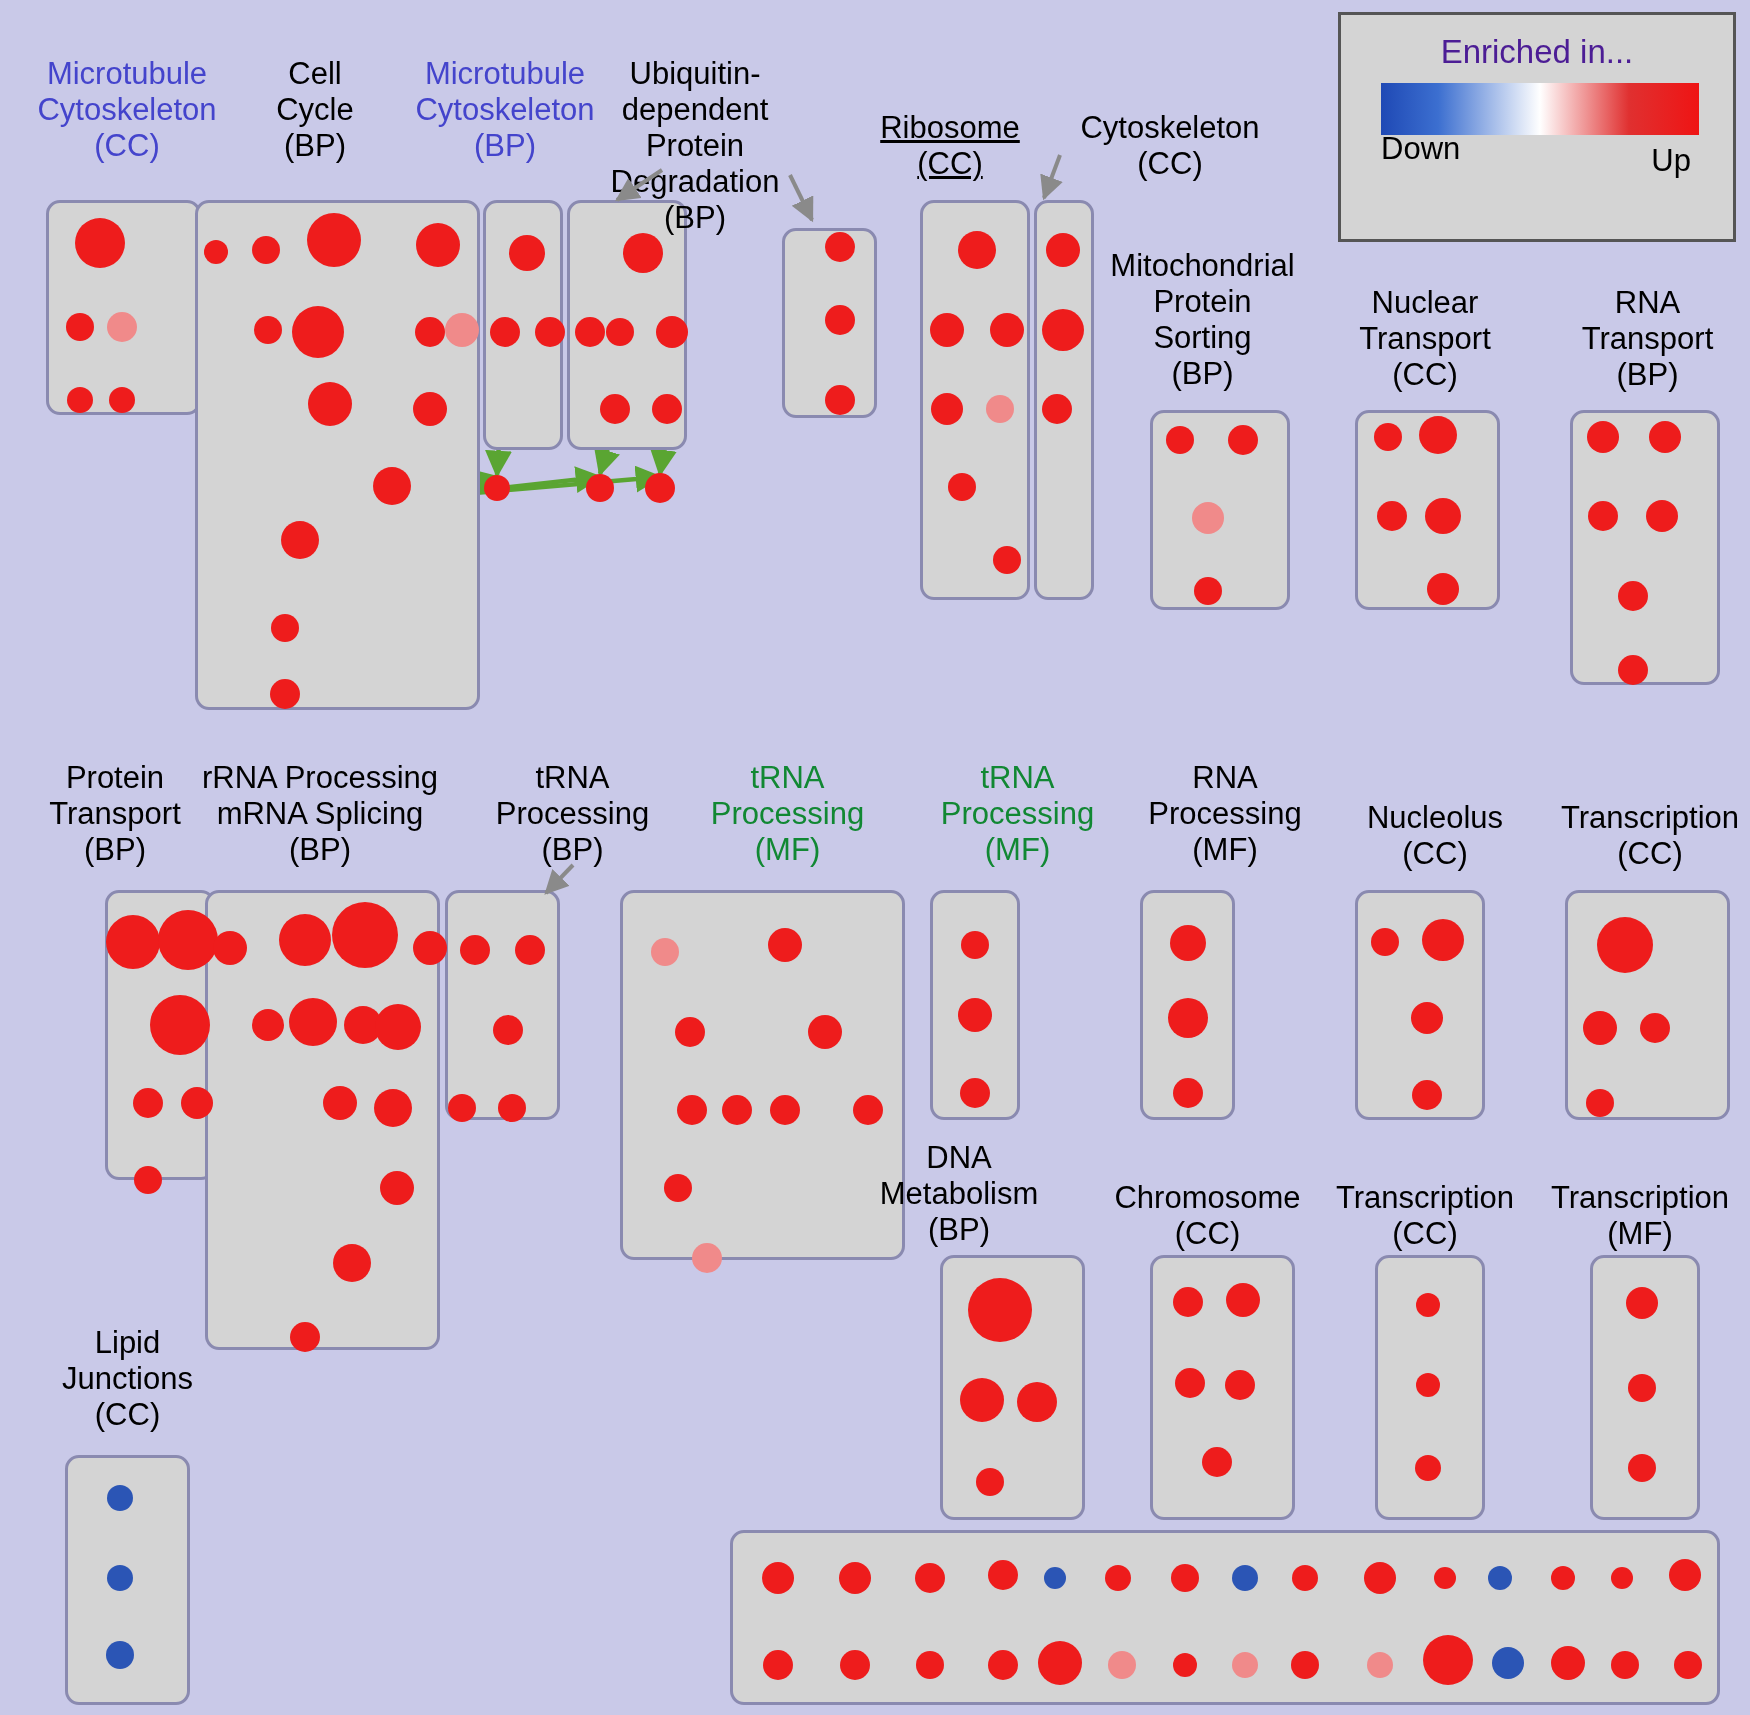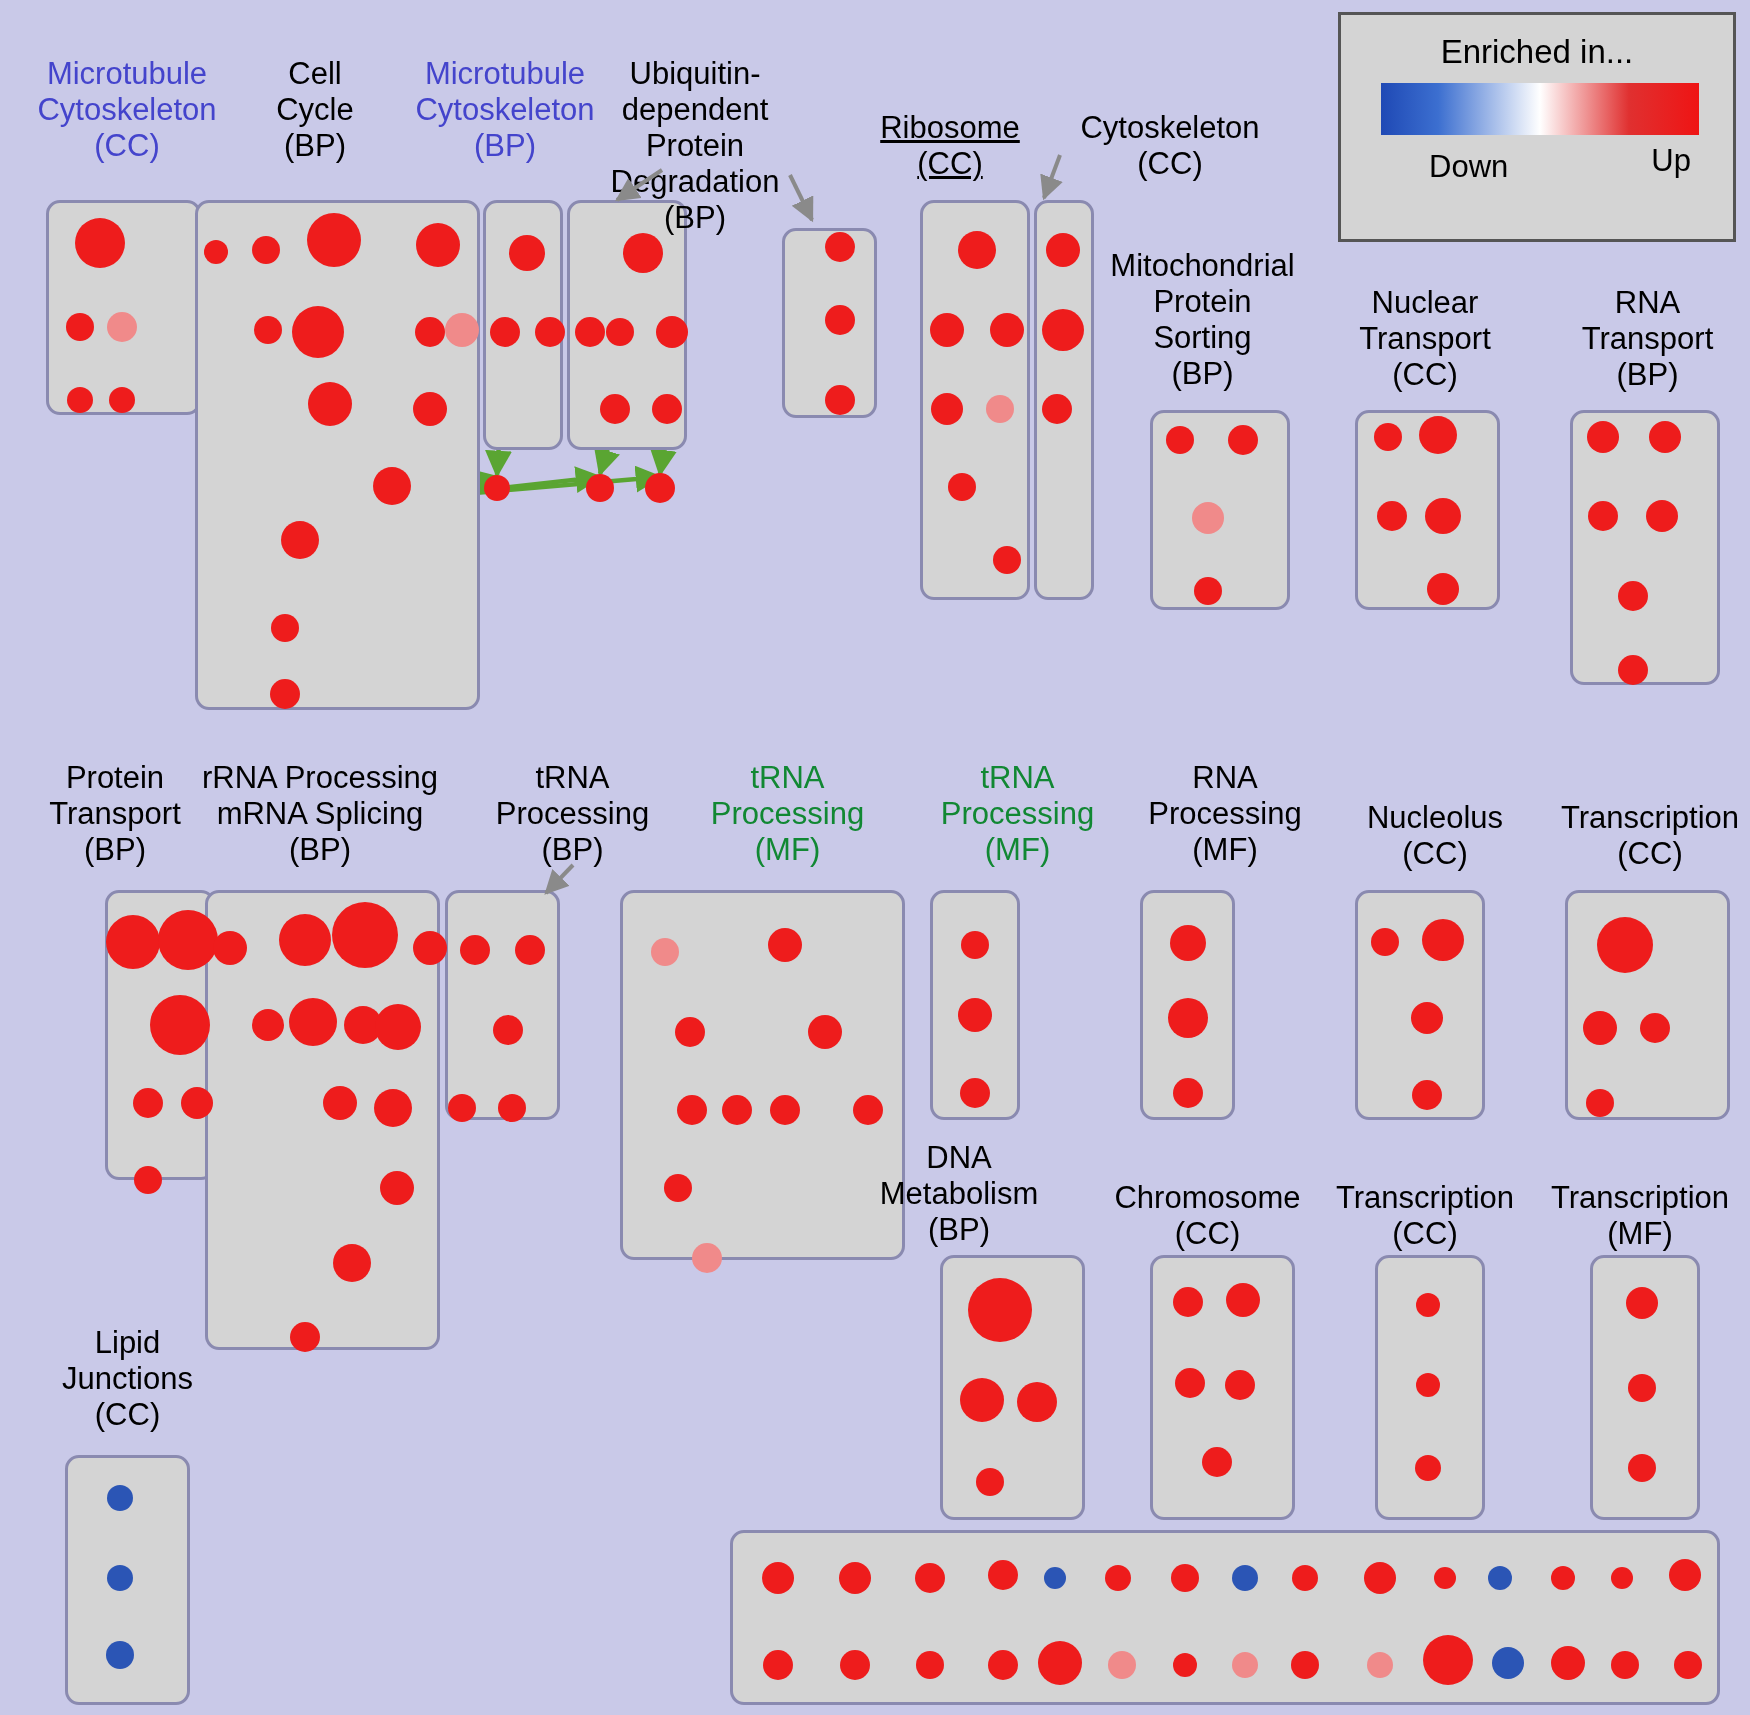--- a/index.html
+++ b/index.html
@@ -42,21 +42,21 @@
     position: absolute;
     background: #d4d4d4;
     border: 3px solid #555555;
     box-sizing: border-box;
   }
   .legend-title {
     position: absolute;
     width: 100%;
     text-align: center;
     font-size: 33px;
-    color: #000000;
+    color: #4c1d95;
   }
   .legend-bar {
     position: absolute;
     background: linear-gradient(to right,#1f49b5 0%, #3c6fd0 18%, #ffffff 50%, #e03030 78%, #ef1414 100%);
   }
   .legend-side {
     position: absolute;
     font-size: 31px;
     color: #000;
   }
@@ -487,17 +487,17 @@
       <marker id="arrowgray" markerWidth="7" markerHeight="7" refX="5.4" refY="3" orient="auto">
         <path d="M0,0 L6,3 L0,6 Z" fill="#8a8a8a"></path>
       </marker>
     </defs>
   </svg>
 
 
   <div class="legend" style="left:1338px; top:12px; width:398px; height:230px;">
     <div class="legend-title" style="top:18px;">Enriched in...</div>
     <div class="legend-bar" style="left:40px; top:68px; width:318px; height:52px;"></div>
-    <div class="legend-side" style="left:40px; top:134px;margin-left:48px;">Down</div>
+    <div class="legend-side" style="left:40px; top:116px;">Down</div>
     <div class="legend-side" style="right:42px; top:128px;">Up</div>
   </div>
 
 </div>
 
 </body></html>

